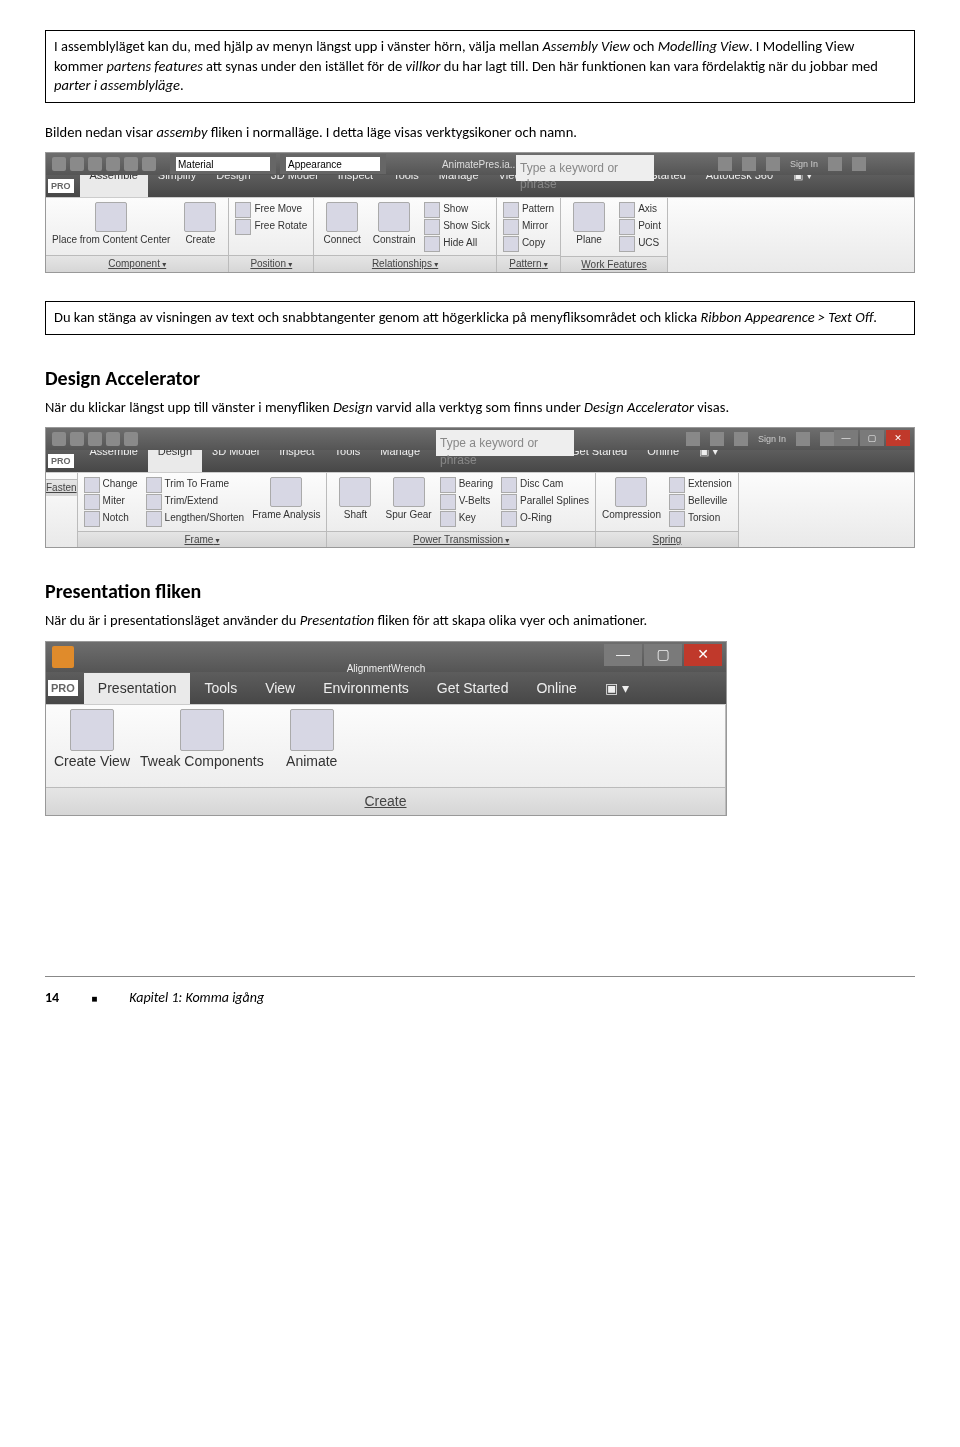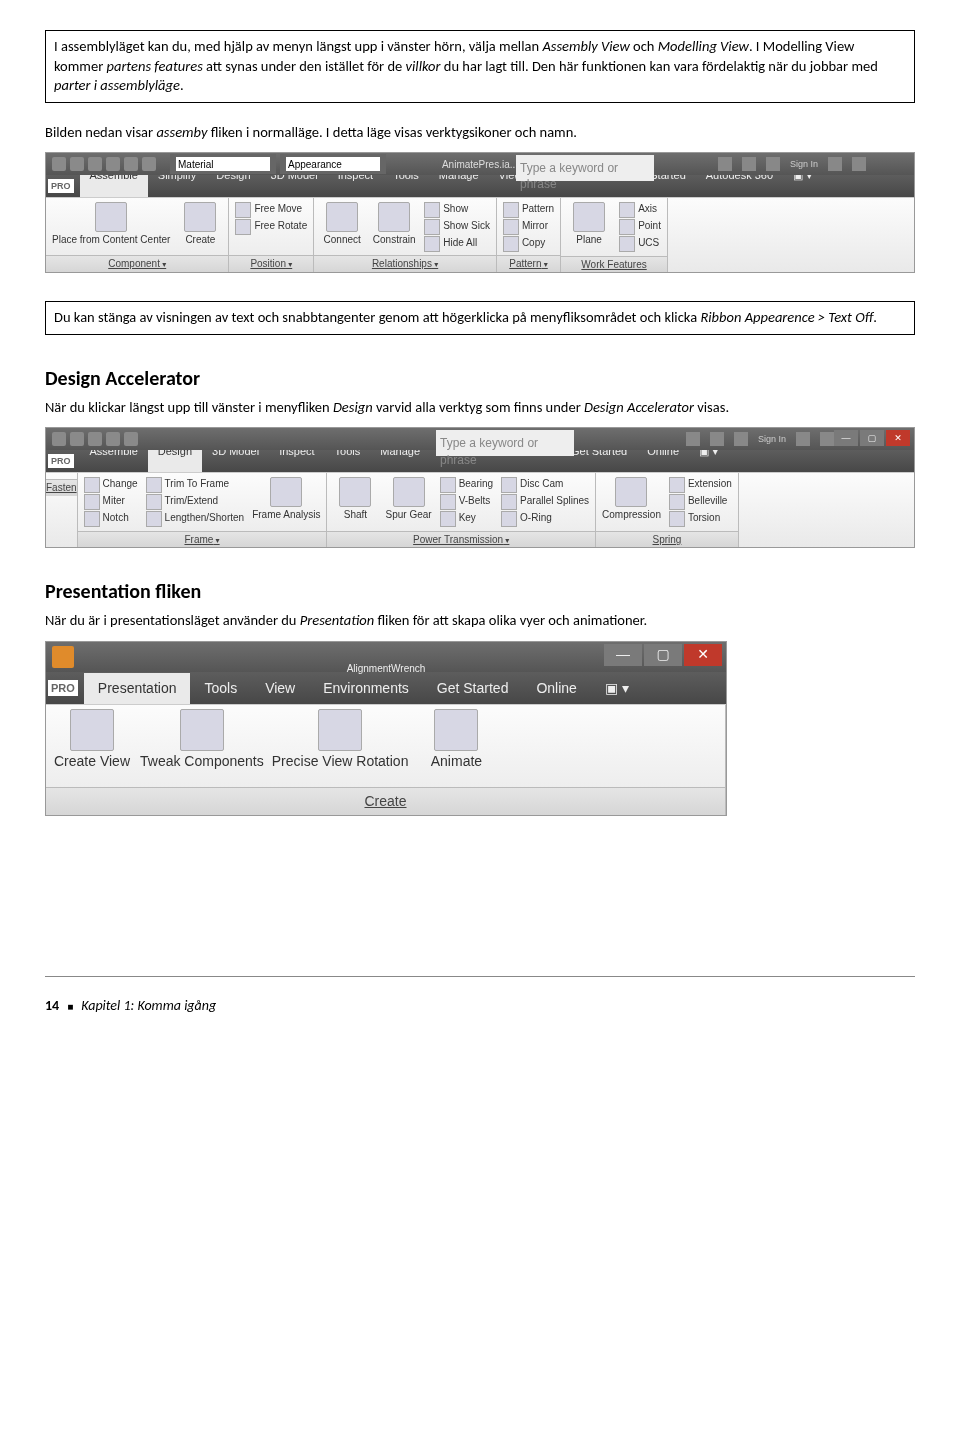--- a/index.html
+++ b/index.html
@@ -98,22 +98,22 @@
   .pres-ribbon .center-title{ font-size:10px; color:#eee;margin-top:23px;}
   .pres-ribbon .winbtns .wb{ width:38px; height:22px; font-size:14px;}
   .pres-ribbon .tabstrip{ height:32px; font-size:14px;}
   .pres-ribbon .rtab{ padding:6px 14px;}
   .pres-ribbon .panels{ min-height:110px;}
   .pres-ribbon .bigcmd .ic{ width:42px; height:40px;}
   .pres-ribbon .bigcmd{ font-size:14px; min-width:80px;}
   .pres-ribbon .panel-label{ font-size:14px; padding:4px 0;}
 
   .footer {
-    margin-top:160px; border-top:1px solid #888; padding-top:20px;
-    font-size:14px; display:flex; align-items:center; gap:8px;
+    margin-top:160px; border-top:1px solid #888; padding-top:12px;
+    font-size:14px; display:flex; align-items:center; gap:32px;
   }
   .footer .pn{ font-weight:bold;}
   .footer .sq{ font-size:10px;}
 </style>
 </head>
 <body>
 
 <div class="box">
   <span>I assemblyläget kan du, med hjälp av menyn längst upp i vänster hörn, välja mellan </span><span class="italic">Assembly View</span><span> och </span><span class="italic">Modelling View</span><span>. I Modelling View kommer </span><span class="italic">partens features</span><span> att synas under den istället för de </span><span class="italic">villkor</span><span> du har lagt till. Den här funktionen kan vara fördelaktig när du jobbar med </span><span class="italic">parter i assemblyläge</span><span>.</span>
 </div>
@@ -454,24 +454,20 @@
         <div class="bigcmd">
             <div class="ic"></div>
             <span>Create View</span>
           </div>
         <div class="bigcmd">
             <div class="ic"></div>
             <span>Tweak Components</span>
           </div>
         <div class="bigcmd">
             <div class="ic"></div>
-            <span>Precise View Rotation</span>
-          </div>
-        <div class="bigcmd">
-            <div class="ic"></div>
             <span>Animate</span>
           </div>
       </div>
       <div class="panel-label">Create</div>
     </div>
   </div>
 </div>
 
 <div class="footer">
   <span class="pn">14</span>

